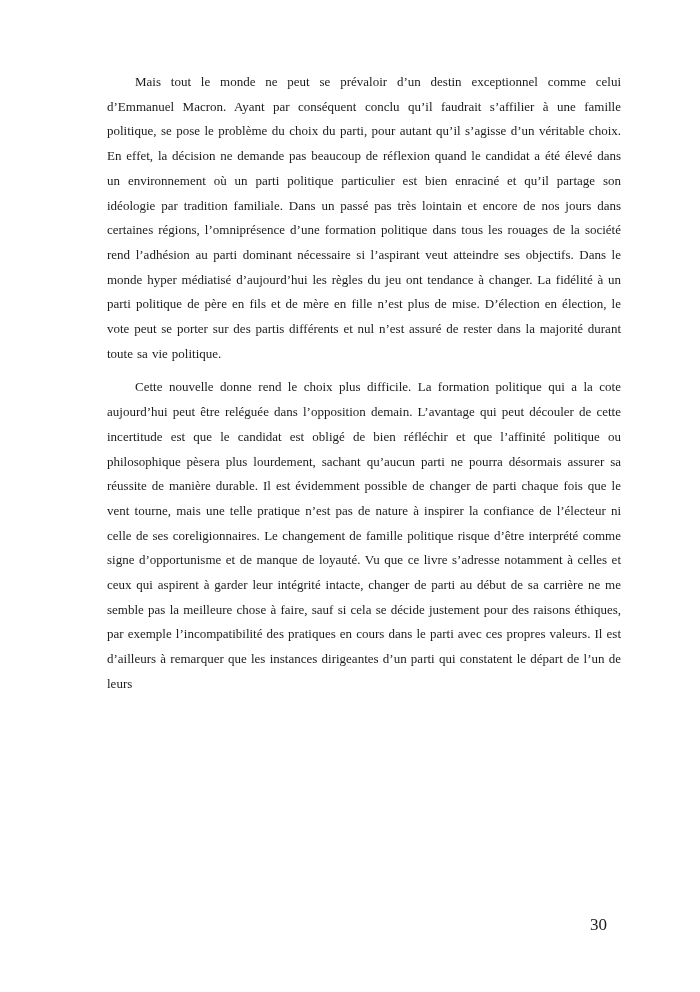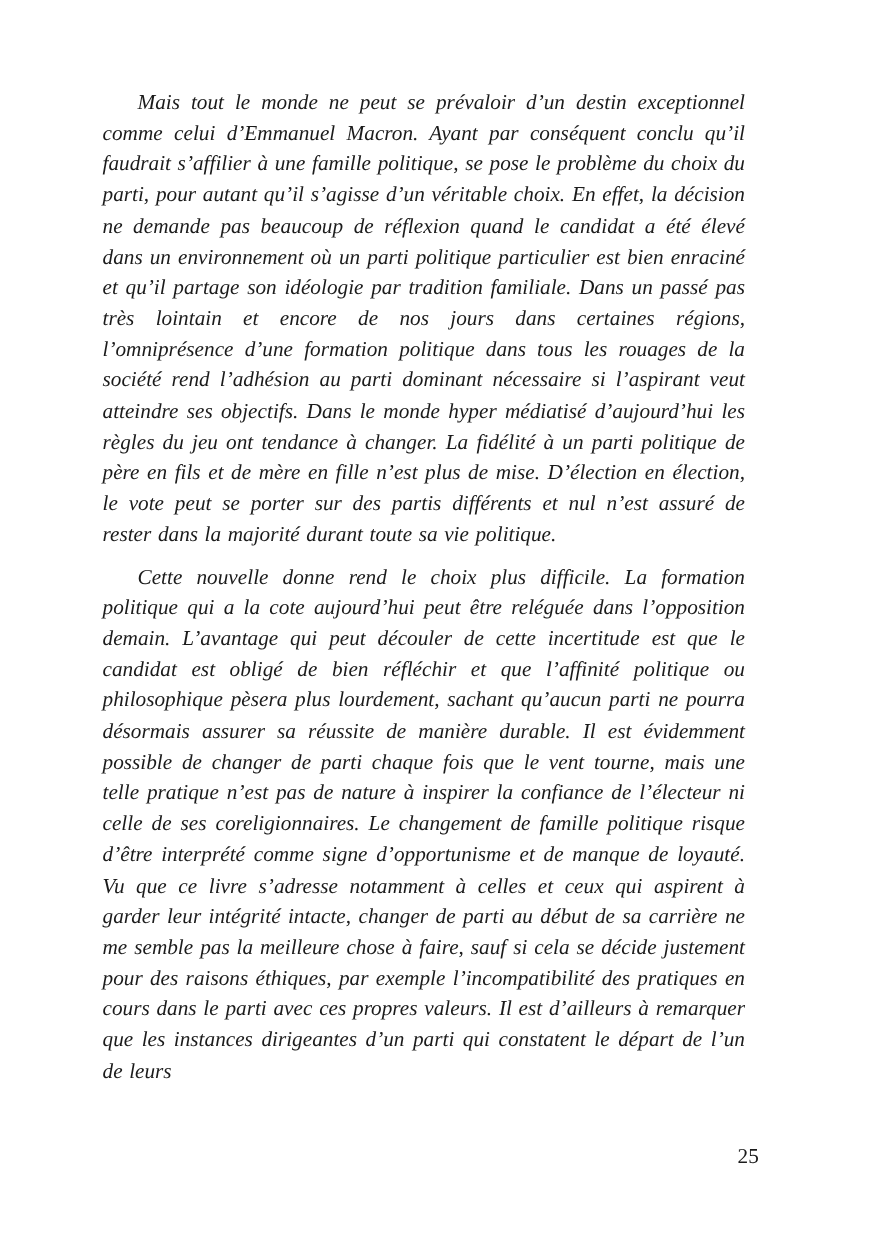--- a/index.html
+++ b/index.html
@@ -11,27 +11,26 @@
     position: relative;
     width: 700px;
     height: 992px;
     background: #ffffff;
     overflow: hidden;
     font-family: "Liberation Serif", "DejaVu Serif", serif;
     color: #1b1b1b;
   }
   .text-block {
     position: absolute;
-    left: 82px;
+    left: 107px;
     top: 70px;
     width: 514px;
-    font-size: 17px;
+    font-size: 13px;
     line-height: 24.7px;
     text-align: justify;
-    font-style: italic;
   }
   .text-block p {
     margin: 0;
     text-indent: 28px;
     word-spacing: 0.06em;
   }
   .text-block p + p {
     margin-top: 9px;
   }
   .page-number {
@@ -44,14 +43,14 @@
   }
 </style>
 </head>
 <body>
 
 <div class="page">
   <div class="text-block">
     <p>Mais tout le monde ne peut se prévaloir d’un destin exceptionnel comme celui d’Emmanuel Macron. Ayant par conséquent conclu qu’il faudrait s’affilier à une famille politique, se pose le problème du choix du parti, pour autant qu’il s’agisse d’un véritable choix. En effet, la décision ne demande pas beaucoup de réflexion quand le candidat a été élevé dans un environnement où un parti politique particulier est bien enraciné et qu’il partage son idéologie par tradition familiale. Dans un passé pas très lointain et encore de nos jours dans certaines régions, l’omniprésence d’une formation politique dans tous les rouages de la société rend l’adhésion au parti dominant nécessaire si l’aspirant veut atteindre ses objectifs. Dans le monde hyper médiatisé d’aujourd’hui les règles du jeu ont tendance à changer. La fidélité à un parti politique de père en fils et de mère en fille n’est plus de mise. D’élection en élection, le vote peut se porter sur des partis différents et nul n’est assuré de rester dans la majorité durant toute sa vie politique.</p>
     <p>Cette nouvelle donne rend le choix plus difficile. La formation politique qui a la cote aujourd’hui peut être reléguée dans l’opposition demain. L’avantage qui peut découler de cette incertitude est que le candidat est obligé de bien réfléchir et que l’affinité politique ou philosophique pèsera plus lourdement, sachant qu’aucun parti ne pourra désormais assurer sa réussite de manière durable. Il est évidemment possible de changer de parti chaque fois que le vent tourne, mais une telle pratique n’est pas de nature à inspirer la confiance de l’électeur ni celle de ses coreligionnaires. Le changement de famille politique risque d’être interprété comme signe d’opportunisme et de manque de loyauté. Vu que ce livre s’adresse notamment à celles et ceux qui aspirent à garder leur intégrité intacte, changer de parti au début de sa carrière ne me semble pas la meilleure chose à faire, sauf si cela se décide justement pour des raisons éthiques, par exemple l’incompatibilité des pratiques en cours dans le parti avec ces propres valeurs. Il est d’ailleurs à remarquer que les instances dirigeantes d’un parti qui constatent le départ de l’un de leurs</p>
   </div>
-  <div class="page-number">25</div>
+  <div class="page-number">30</div>
 </div>
 
 </body></html>

